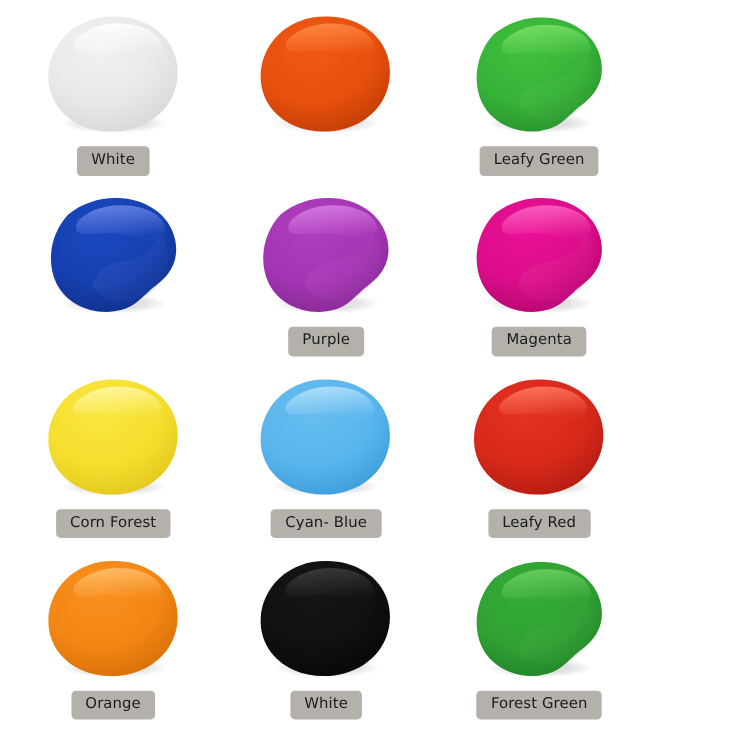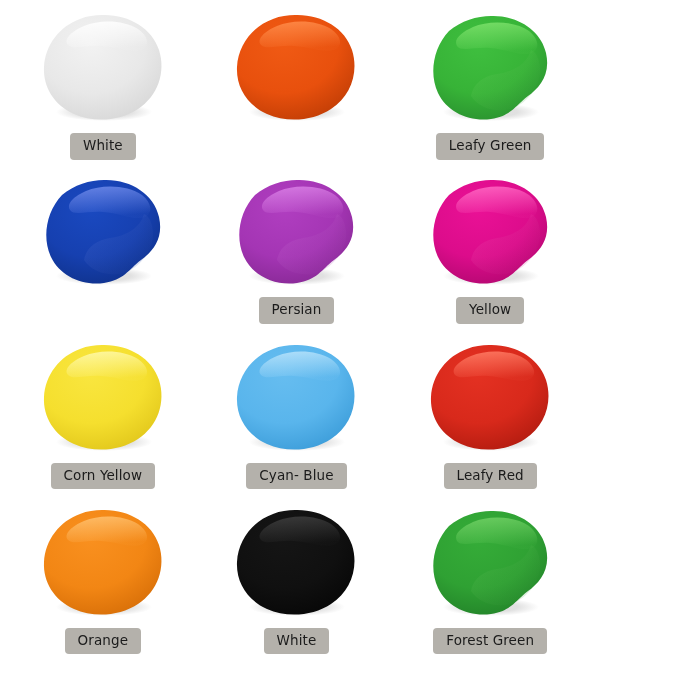--- a/index.html
+++ b/index.html
@@ -206,21 +206,21 @@
               <stop offset="55%" stop-color="#9a9a9a" stop-opacity="0.30"></stop>
               <stop offset="100%" stop-color="#9a9a9a" stop-opacity="0"></stop>
             </radialGradient>
           </defs>
           <ellipse cx="64" cy="100" rx="48" ry="9" fill="url(#s4)"></ellipse>
           <path d="M 64 4 C 90 3 114 18 119 41 C 124 63 112 76 101 84 C 88 94 84 104 64 107 C 42 110 20 100 11 81 C 2 62 6 36 22 19 C 34 9 50 4 64 4 Z" fill="url(#g4)"></path>
           <path d="M 104 38 C 100 52 86 60 70 62 C 56 64 46 72 44 84 C 52 96 70 102 86 96 C 102 90 114 72 113 56 C 112 46 109 40 104 38 Z" fill="url(#f4)" opacity="0.55"></path>
           <path d="M 46 15 C 62 8 88 9 102 19 C 112 27 113 37 105 41 C 95 45 79 37 63 36 C 47 35 34 40 30 34 C 26 27 35 20 46 15 Z" fill="url(#h4)"></path>
         </svg>
       </div>
-      <div class="color-label">Persian</div>
+      <div class="color-label">Purple</div>
     </div>
     <div class="swatch-cell row-2">
       <div class="blob-wrap">
         <svg class="blob-svg" viewBox="0 0 126 112" xmlns="http://www.w3.org/2000/svg">
           <defs>
             <radialGradient id="g5" cx="40%" cy="28%" r="85%">
               <stop offset="0%" stop-color="#ea1196"></stop>
               <stop offset="55%" stop-color="#dc0c8b"></stop>
               <stop offset="88%" stop-color="#b70873"></stop>
               <stop offset="100%" stop-color="#9d0662"></stop>
@@ -237,21 +237,21 @@
               <stop offset="55%" stop-color="#9a9a9a" stop-opacity="0.30"></stop>
               <stop offset="100%" stop-color="#9a9a9a" stop-opacity="0"></stop>
             </radialGradient>
           </defs>
           <ellipse cx="64" cy="100" rx="48" ry="9" fill="url(#s5)"></ellipse>
           <path d="M 64 4 C 90 3 114 18 119 41 C 124 63 112 76 101 84 C 88 94 84 104 64 107 C 42 110 20 100 11 81 C 2 62 6 36 22 19 C 34 9 50 4 64 4 Z" fill="url(#g5)"></path>
           <path d="M 104 38 C 100 52 86 60 70 62 C 56 64 46 72 44 84 C 52 96 70 102 86 96 C 102 90 114 72 113 56 C 112 46 109 40 104 38 Z" fill="url(#f5)" opacity="0.55"></path>
           <path d="M 46 15 C 62 8 88 9 102 19 C 112 27 113 37 105 41 C 95 45 79 37 63 36 C 47 35 34 40 30 34 C 26 27 35 20 46 15 Z" fill="url(#h5)"></path>
         </svg>
       </div>
-      <div class="color-label">Yellow</div>
+      <div class="color-label">Magenta</div>
     </div>
     <div class="swatch-cell row-3">
       <div class="blob-wrap">
         <svg class="blob-svg" viewBox="0 0 126 112" xmlns="http://www.w3.org/2000/svg">
           <defs>
             <radialGradient id="g6" cx="40%" cy="28%" r="85%">
               <stop offset="0%" stop-color="#f9e63f"></stop>
               <stop offset="55%" stop-color="#f5df2e"></stop>
               <stop offset="88%" stop-color="#e3c91d"></stop>
               <stop offset="100%" stop-color="#cdb414"></stop>
@@ -267,21 +267,21 @@
             <radialGradient id="s6" cx="50%" cy="50%" r="50%">
               <stop offset="55%" stop-color="#9a9a9a" stop-opacity="0.30"></stop>
               <stop offset="100%" stop-color="#9a9a9a" stop-opacity="0"></stop>
             </radialGradient>
           </defs>
           <ellipse cx="64" cy="100" rx="48" ry="9" fill="url(#s6)"></ellipse>
           <path d="M 62 3 C 88 2 112 16 119 38 C 126 60 118 84 98 97 C 80 109 54 111 34 102 C 14 93 3 75 4 55 C 5 33 20 14 40 7 C 47 4 55 3 62 3 Z" fill="url(#g6)"></path>
           <path d="M 44 14 C 60 7 84 8 98 17 C 108 24 110 33 103 37 C 94 42 77 35 61 34 C 45 33 33 38 28 33 C 23 27 32 19 44 14 Z" fill="url(#h6)"></path>
         </svg>
       </div>
-      <div class="color-label">Corn Yellow</div>
+      <div class="color-label">Corn Forest</div>
     </div>
     <div class="swatch-cell row-3">
       <div class="blob-wrap">
         <svg class="blob-svg" viewBox="0 0 126 112" xmlns="http://www.w3.org/2000/svg">
           <defs>
             <radialGradient id="g7" cx="40%" cy="28%" r="85%">
               <stop offset="0%" stop-color="#66bdf0"></stop>
               <stop offset="55%" stop-color="#59b5ec"></stop>
               <stop offset="88%" stop-color="#3f9fdb"></stop>
               <stop offset="100%" stop-color="#2d8ac6"></stop>

